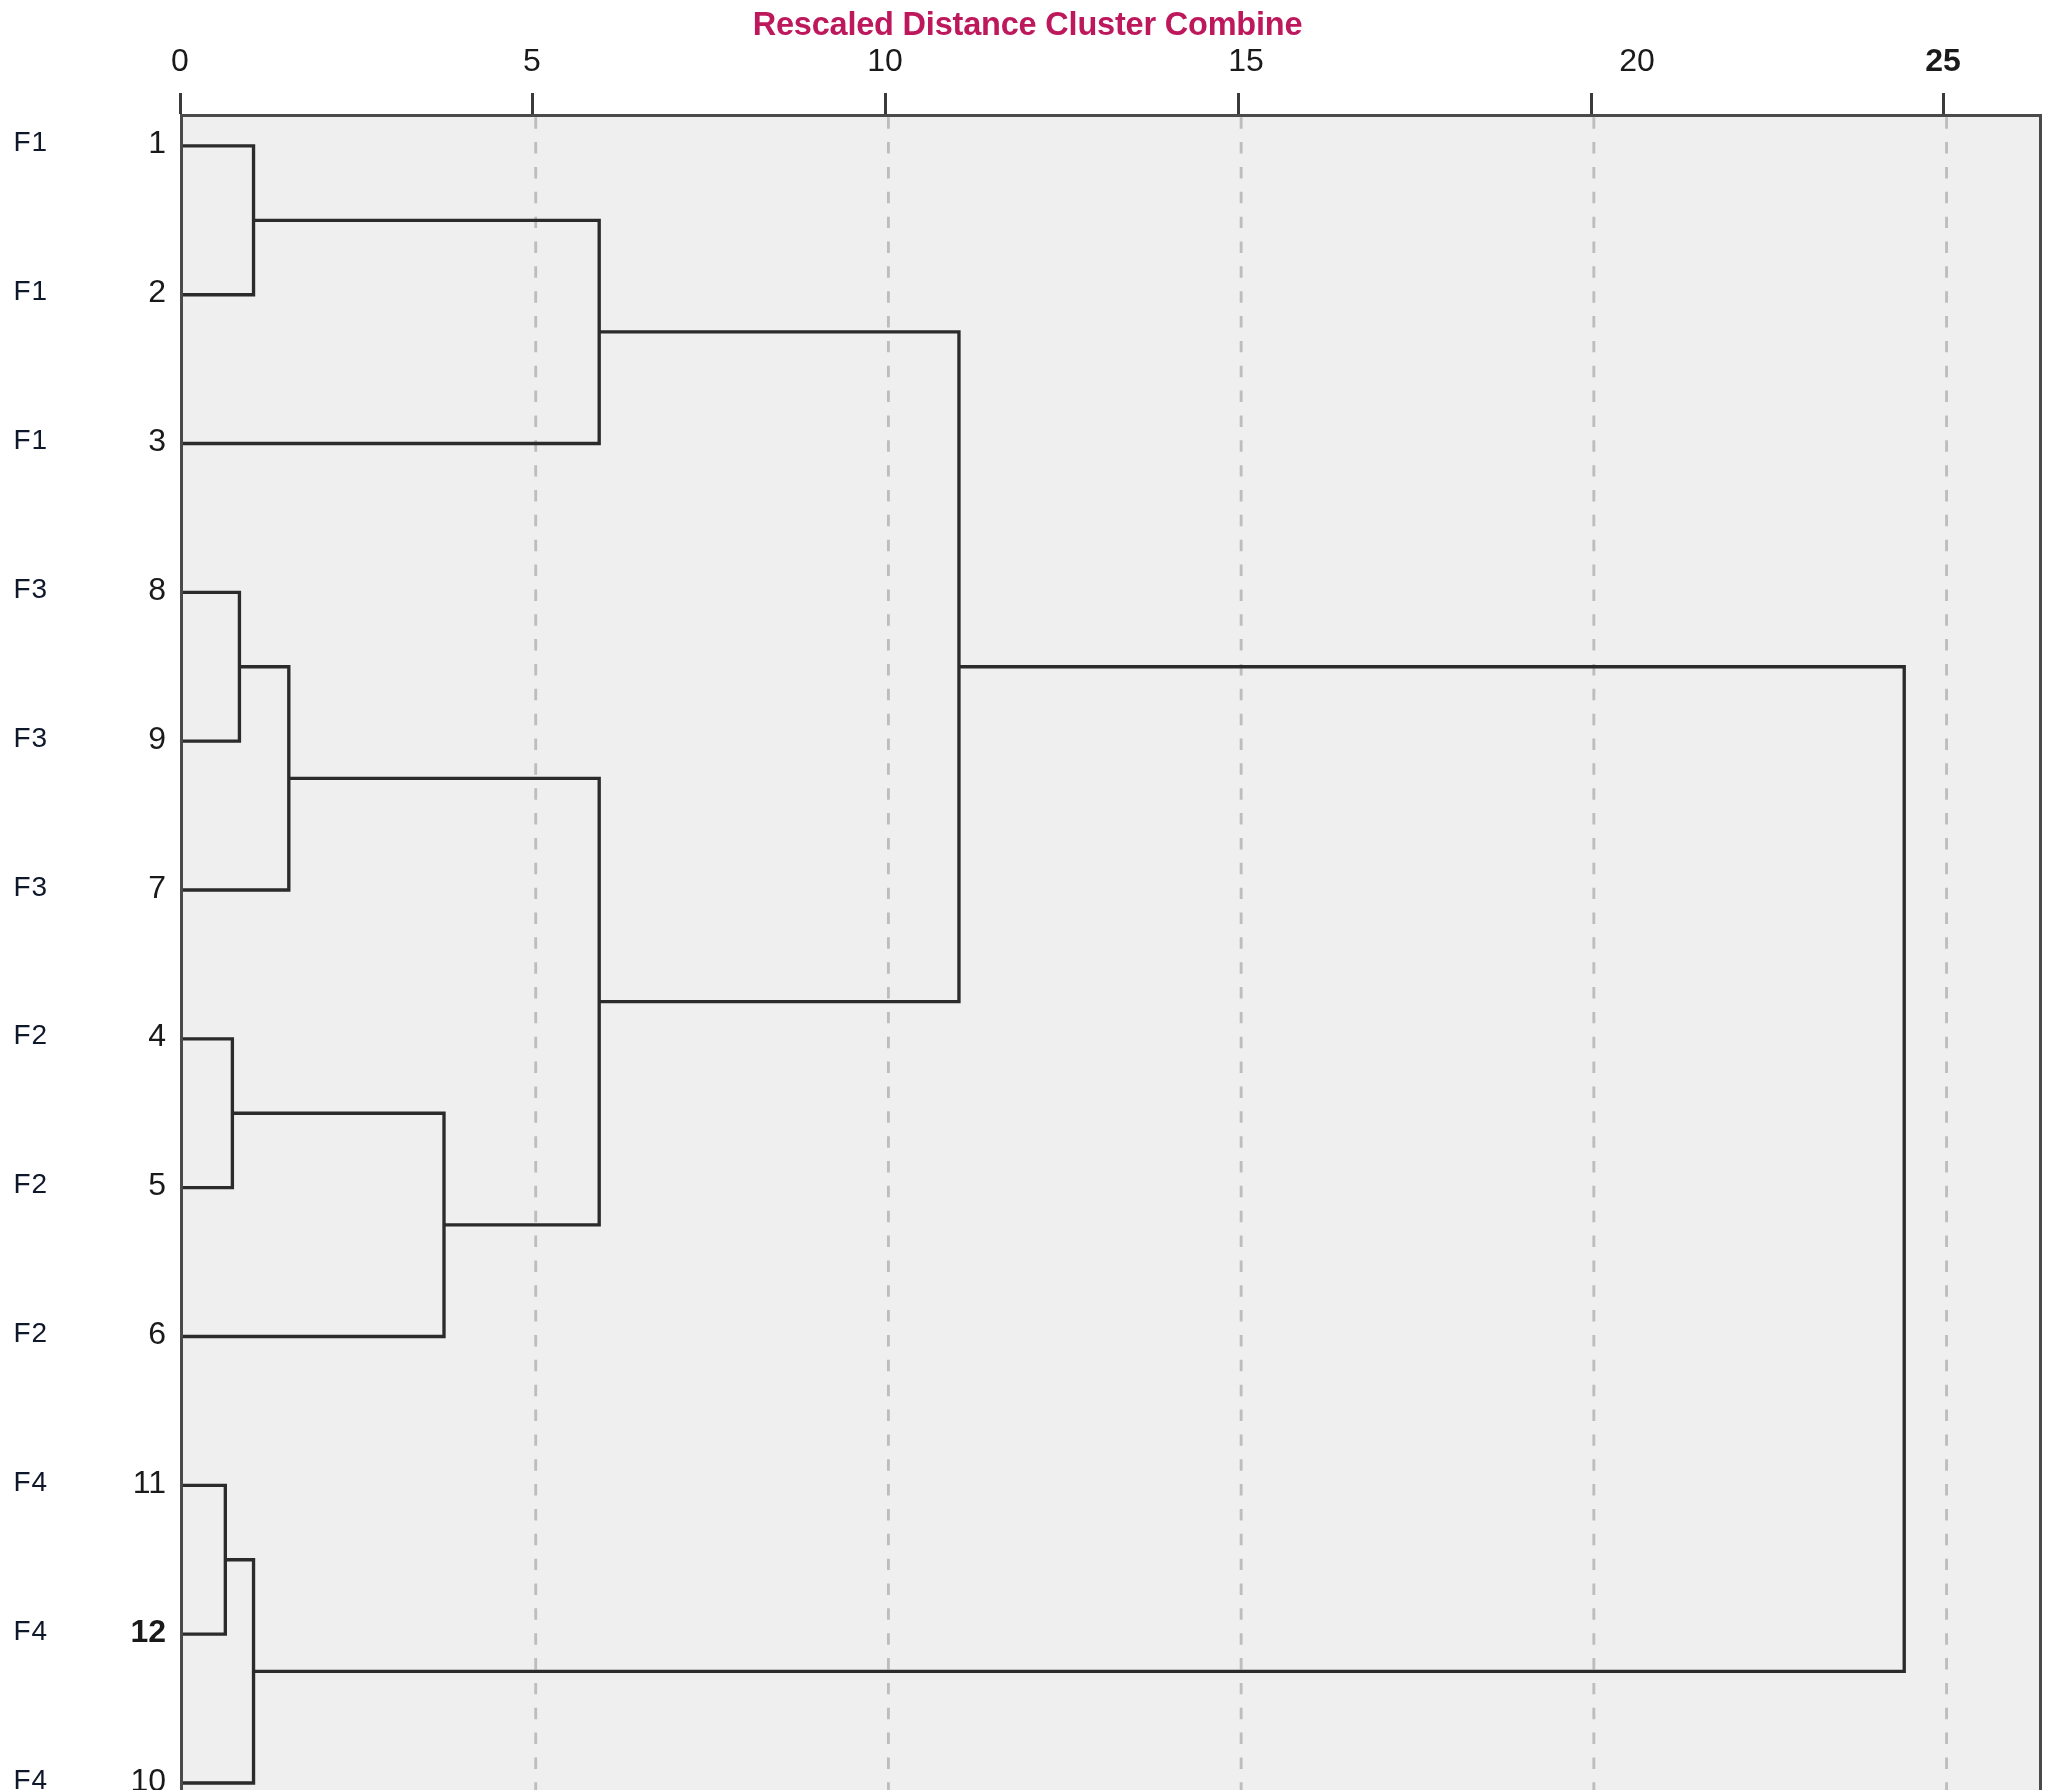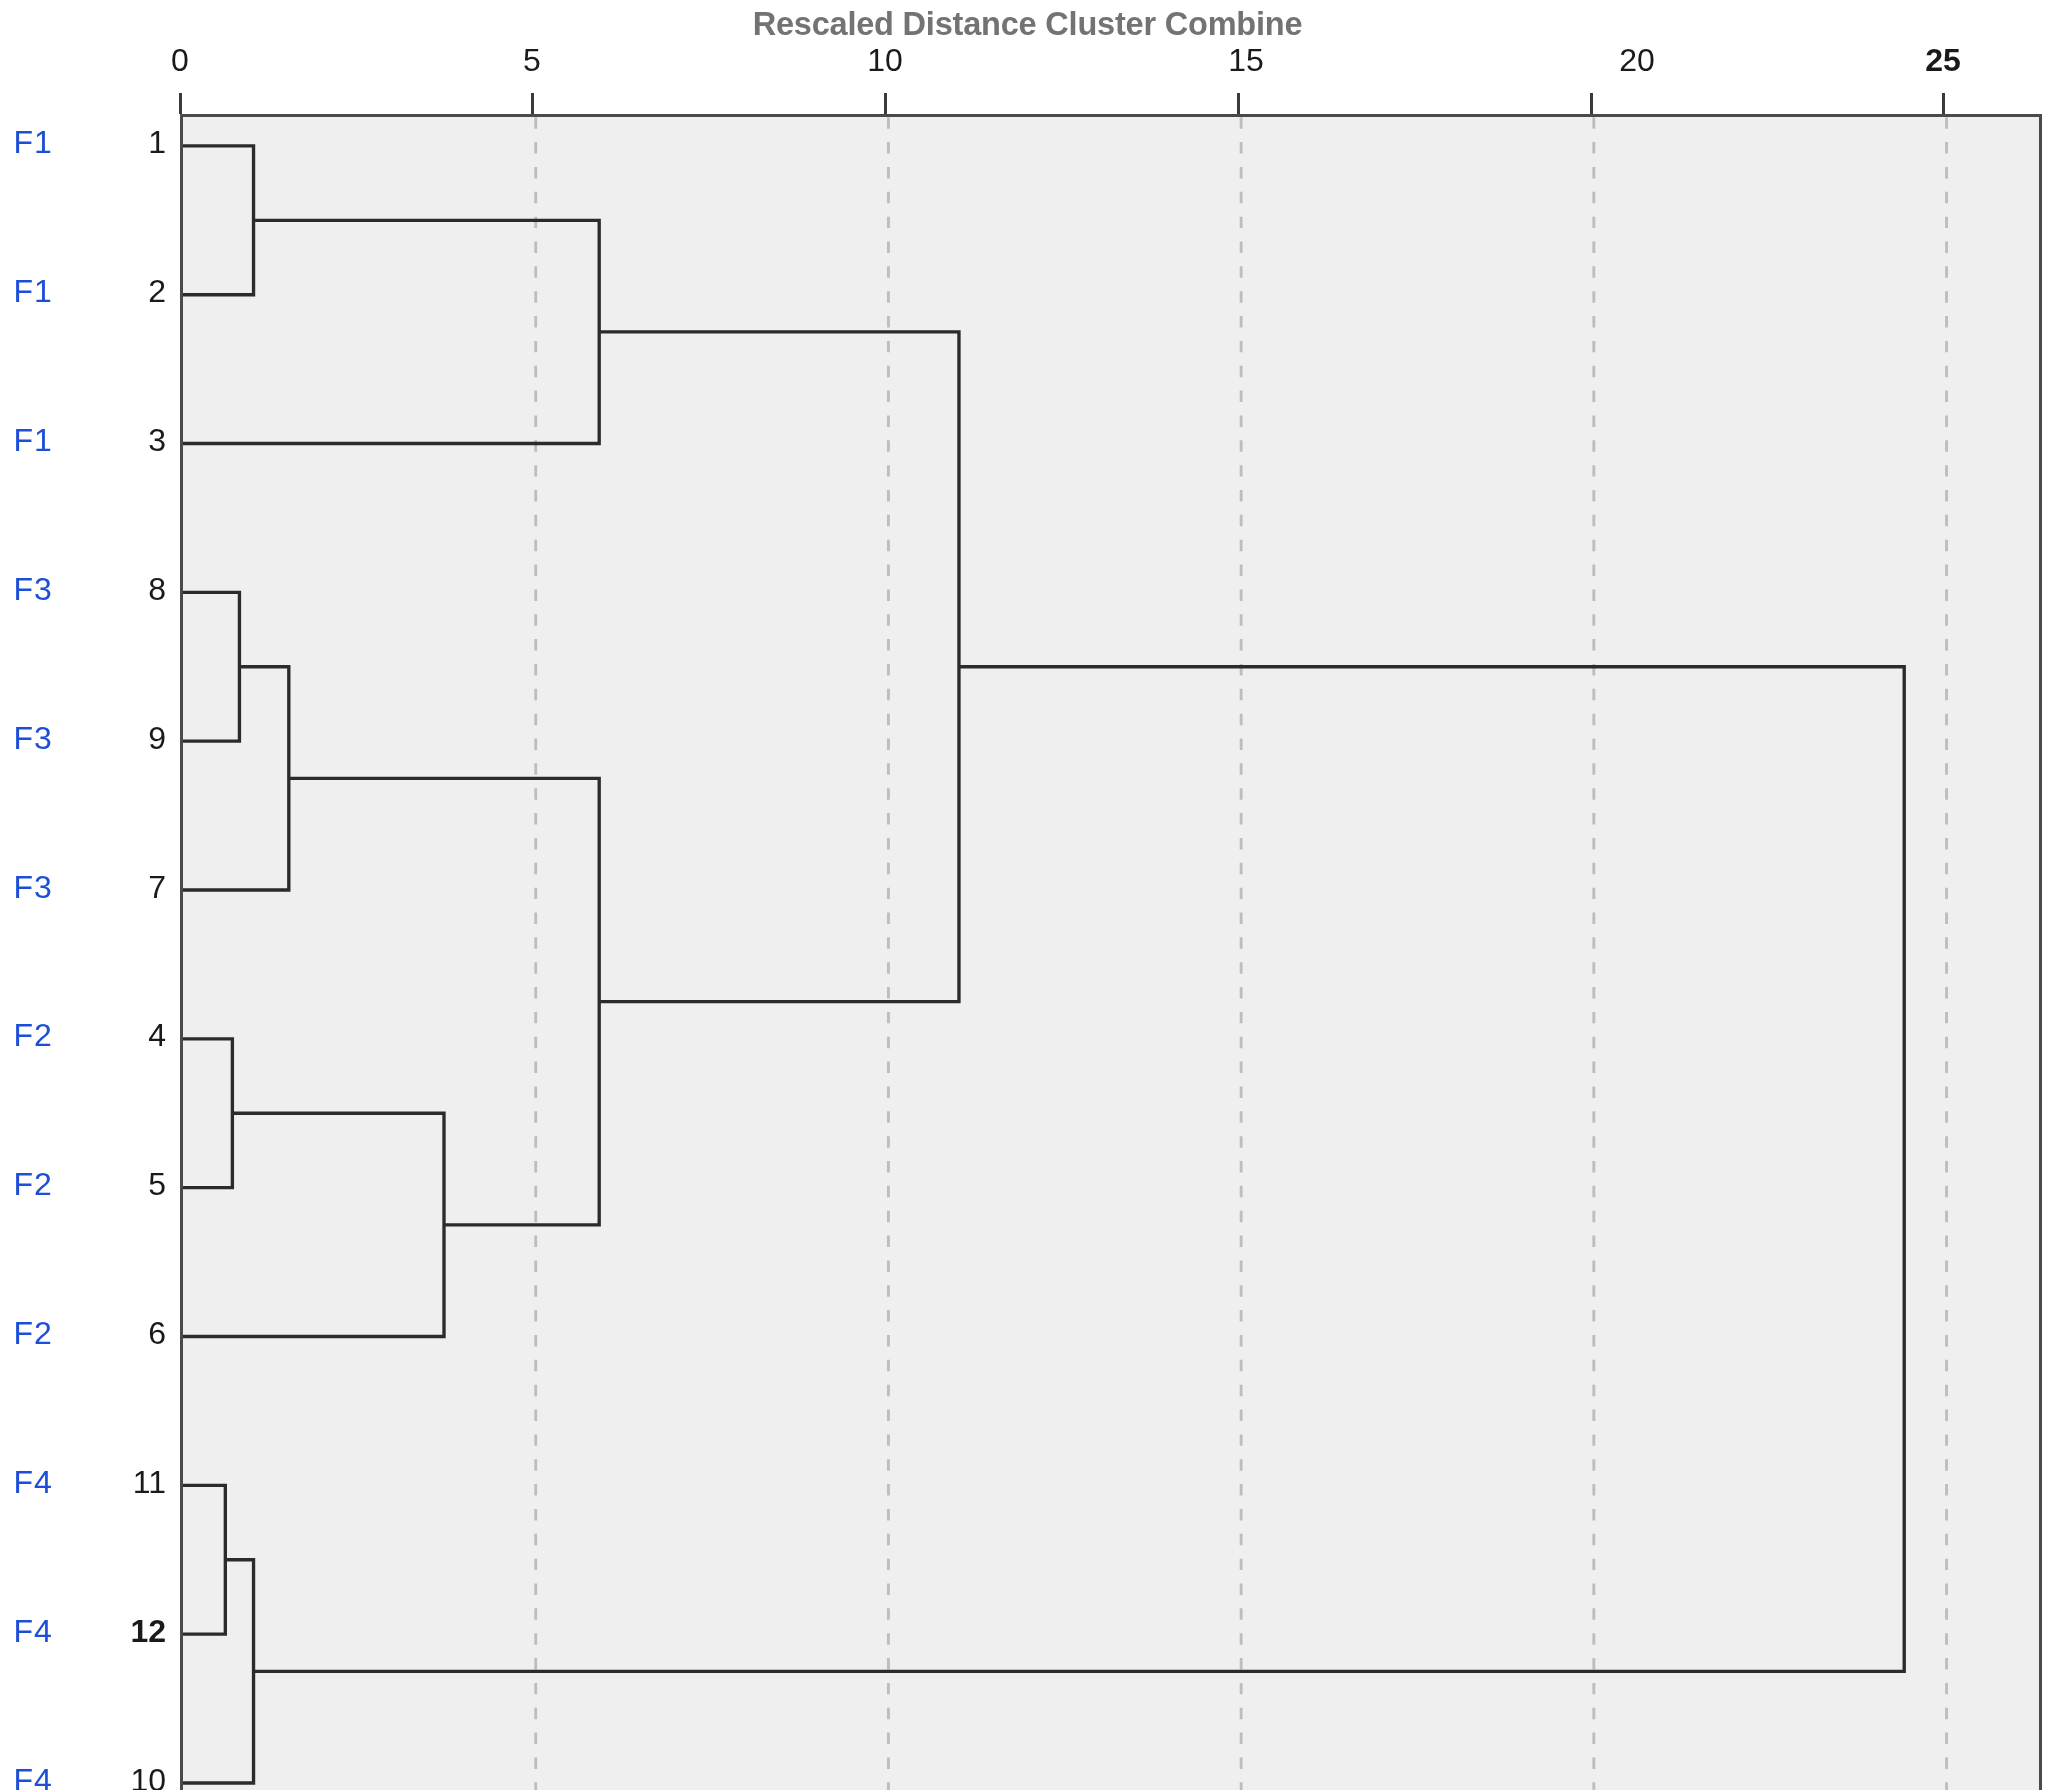--- a/index.html
+++ b/index.html
@@ -1,33 +1,33 @@
 <!DOCTYPE html>
 <html><head>
 <meta charset="utf-8">
 <style>
   html,body{margin:0;padding:0;background:#ffffff;}
   body{width:2055px;height:1790px;font-family:"Liberation Sans",sans-serif;overflow:hidden;}
   #root{position:relative;width:2055px;height:1790px;background:#ffffff;}
 
   .chart-title{
     position:absolute; left:0; top:5.7px; width:2055px; text-align:center;
-    font-size:32.5px; font-weight:bold; color:#737373; letter-spacing:-0.2px;
+    font-size:32.5px; font-weight:bold; color:#be185d; letter-spacing:-0.2px;
   }
   .tick-label{
     position:absolute; top:42px; transform:translateX(-50%);
     font-size:32px; color:#1a1a1a;
   }
   .tick-mark{
     position:absolute; top:93px; width:2.9px; height:21px; background:#3a3a3a;
     transform:translateX(-1px);
   }
   .row-group-label{
     position:absolute; left:13.4px; transform:translateY(-50%);
-    font-size:32px; color:#1d4ed8; letter-spacing:1px;
+    font-size:28px; color:#0f172a; letter-spacing:1px;
   }
   .row-case-label{
     position:absolute; transform:translateY(-50%);
     font-size:32px; color:#1a1a1a; text-align:right; width:86px;
   }
   #plot{
     position:absolute; left:180px; top:114px;
     width:1862px; height:1677px;
     background:#efefef;
     border-top:3.8px solid #4a4a4a;

